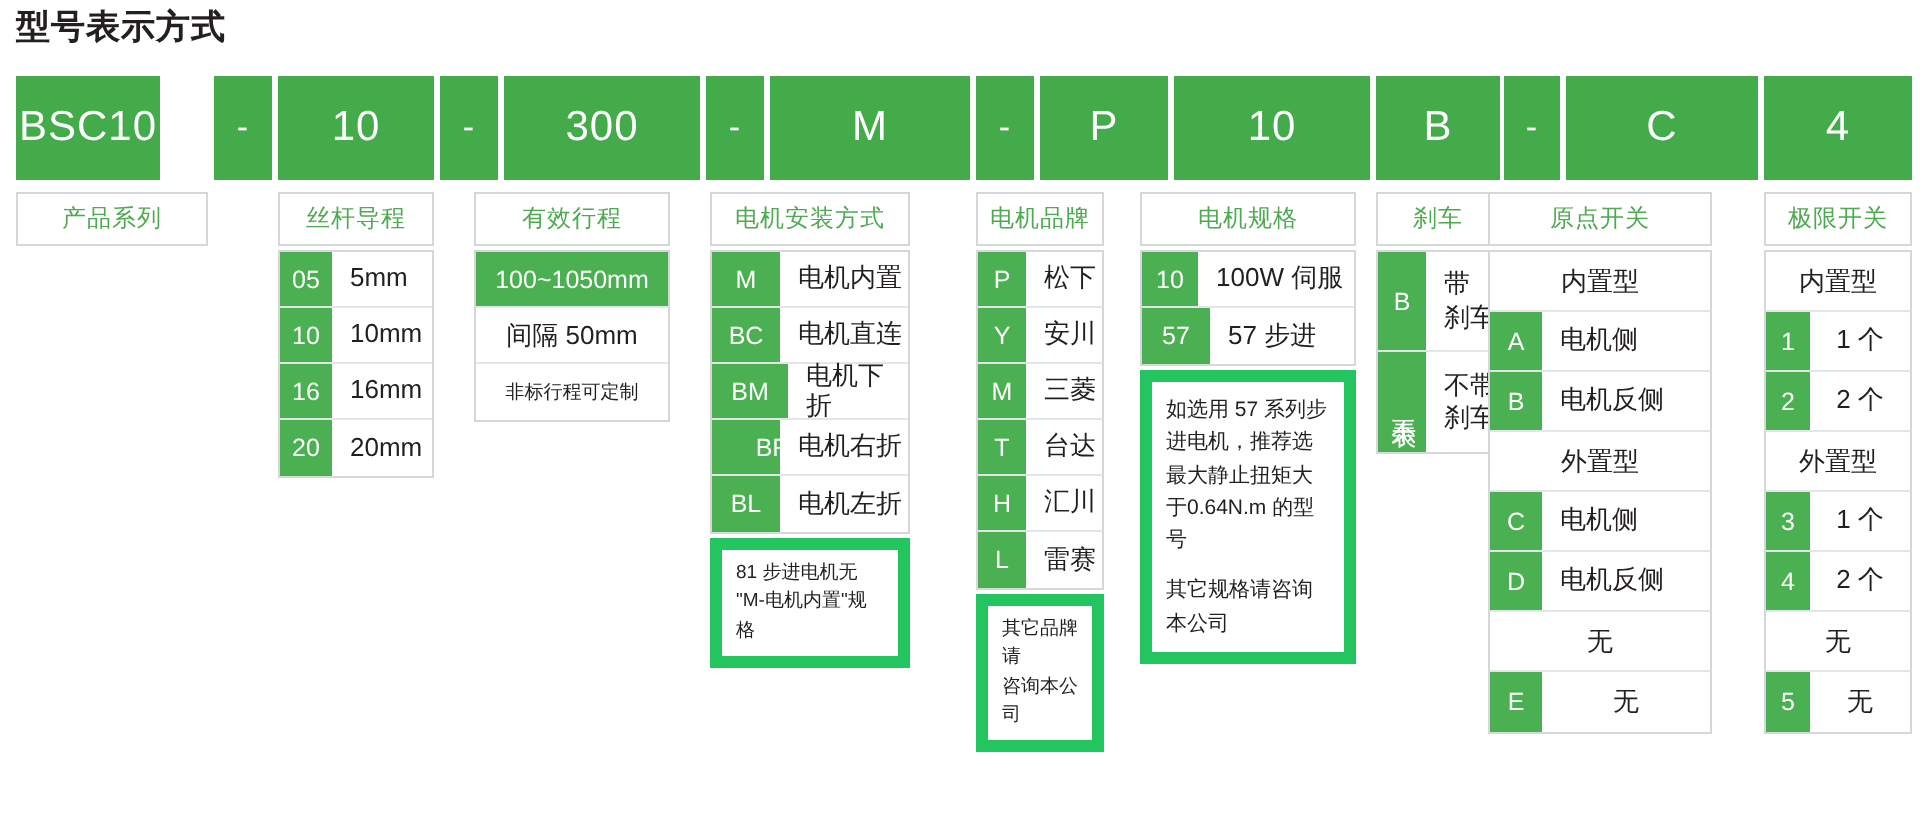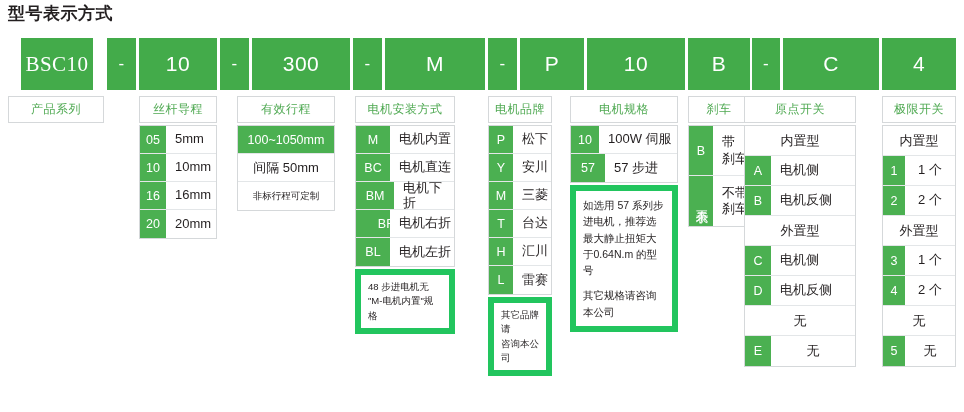--- a/index.html
+++ b/index.html
@@ -110,21 +110,21 @@
   .vert { writing-mode: vertical-rl; line-height: 1.1; letter-spacing: 1px; }
 </style>
 </head>
 <body>
 
 <div id="root">
 
   <div class="page-title">型号表示方式</div>
 
   <div class="code-strip" id="code-strip">
-      <div class="code-cell" style="left: 21px; width: 72px; font-family: Liberation Serif, serif;">BSC10</div>
+      <div class="code-cell" style="left: 8px; width: 72px;">BSC10</div>
       <div class="code-cell dash" style="left: 107px; width: 29px;">-</div>
       <div class="code-cell" style="left: 139px; width: 78px;">10</div>
       <div class="code-cell dash" style="left: 220px; width: 29px;">-</div>
       <div class="code-cell" style="left: 252px; width: 98px;">300</div>
       <div class="code-cell dash" style="left: 353px; width: 29px;">-</div>
       <div class="code-cell" style="left: 385px; width: 100px;">M</div>
       <div class="code-cell dash" style="left: 488px; width: 29px;">-</div>
       <div class="code-cell" style="left: 520px; width: 64px;">P</div>
       <div class="code-cell" style="left: 587px; width: 98px;">10</div>
       <div class="code-cell" style="left: 688px; width: 62px;">B</div>
@@ -186,21 +186,21 @@
         <div class="spec-row" style="height: 28px;">
           <div class="cell-code" style="width: 34px; padding-left: 27px;">BR</div>
           <div class="cell-desc">电机右折</div>
         </div>
         <div class="spec-row" style="height: 28px;">
           <div class="cell-code" style="width: 34px;">BL</div>
           <div class="cell-desc">电机左折</div>
         </div>
       </div>
     <div class="note-box" id="note-motor_mount">
-        <div>48 步进电机无</div>
+        <div>81 步进电机无</div>
         <div>"M-电机内置"规格</div>
       </div>
   </div>
 
   <div class="col" id="col-motor_brand" style="left: 488px; width: 64px;">
     <div class="col-head">电机品牌</div>
     <div class="spec-table" id="tbl-motor_brand">
         <div class="spec-row" style="height: 28px;">
           <div class="cell-code" style="width: 24px;">P</div>
           <div class="cell-desc">松下</div>

